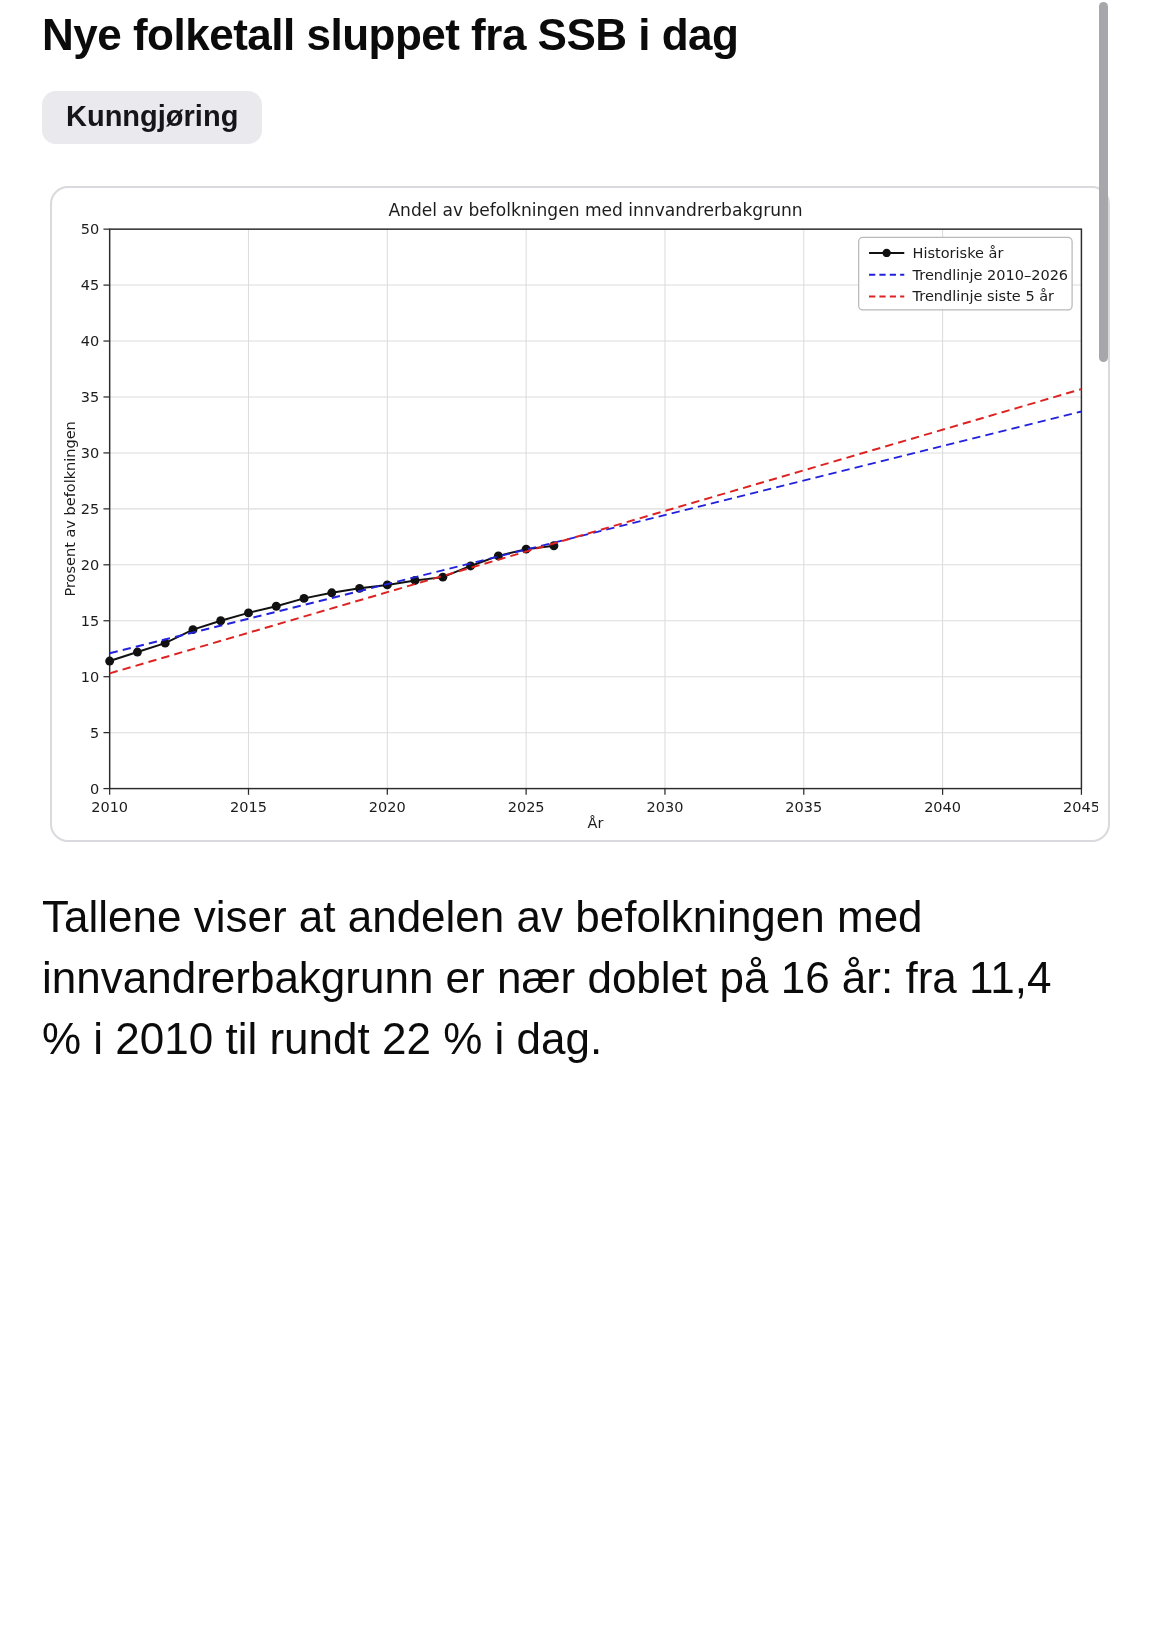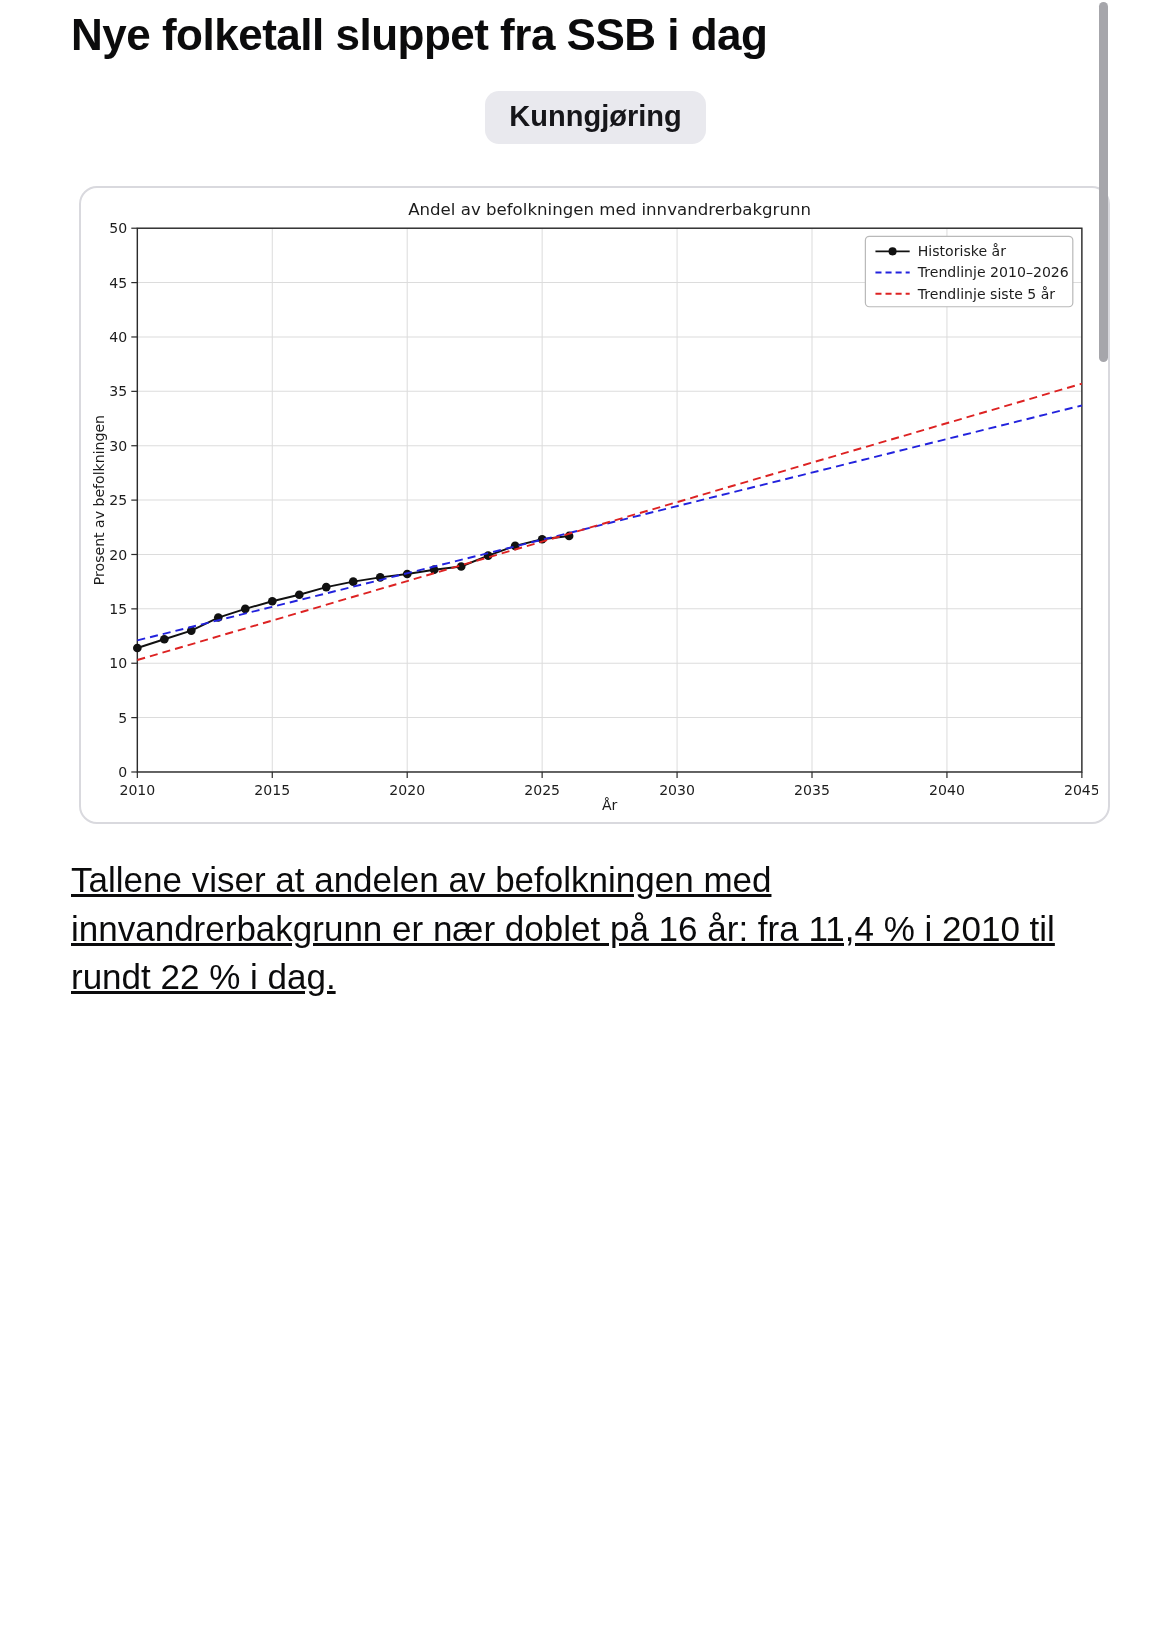--- a/index.html
+++ b/index.html
@@ -4,31 +4,31 @@
 <style>
   * { box-sizing: border-box; }
   html, body { margin: 0; padding: 0; background: #ffffff; }
   body {
     width: 1170px; height: 1639px;
     font-family: "Liberation Sans", "DejaVu Sans", sans-serif;
     color: #0b0b0c;
     position: relative;
     overflow: hidden;
   }
-  .page { padding: 6px 50px 0 71px; }
+  .page { padding: 6px 50px 0 42px; }
 
   h1.title {
     font-size: 44px;
     font-weight: 700;
     margin: 4px 0 0 0;
     letter-spacing: -0.5px;
     line-height: 1.15;
   }
 
-  .badge-row { margin-top: 30px; text-align: center; }
+  .badge-row { margin-top: 30px; }
   .badge {
     display: inline-block;
     background: #e9e9ee;
     color: #16161a;
     font-size: 29px;
     font-weight: 600;
     padding: 9px 24px 11px 24px;
     border-radius: 14px;
     cursor: pointer;
   }
@@ -40,25 +40,24 @@
     padding: 8px 10px 6px 10px;
     background: #ffffff;
   }
   .chart-card svg { display: block; width: 100%; height: auto; }
 
   .svg-tick  { font-size: 14px;  fill: #1c1c1c; font-family: "DejaVu Sans", "Liberation Sans", sans-serif; }
   .svg-title { font-size: 16.5px; fill: #1c1c1c; font-family: "DejaVu Sans", "Liberation Sans", sans-serif; }
 
   .body-text { max-width: 1020px; }
   .body-text p {
-    font-size: 35px;
+    font-size: 44px;
     line-height: 1.39;
-    margin: 32px 0;
+    margin: 44px 0;
     color: #0b0b0c;
-    text-decoration: underline;
   }
 
   .scrollbar-thumb {
     position: absolute;
     top: 2px;
     left: 1099px;
     width: 9px;
     height: 360px;
     border-radius: 5px;
     background: #a6a6ab;

